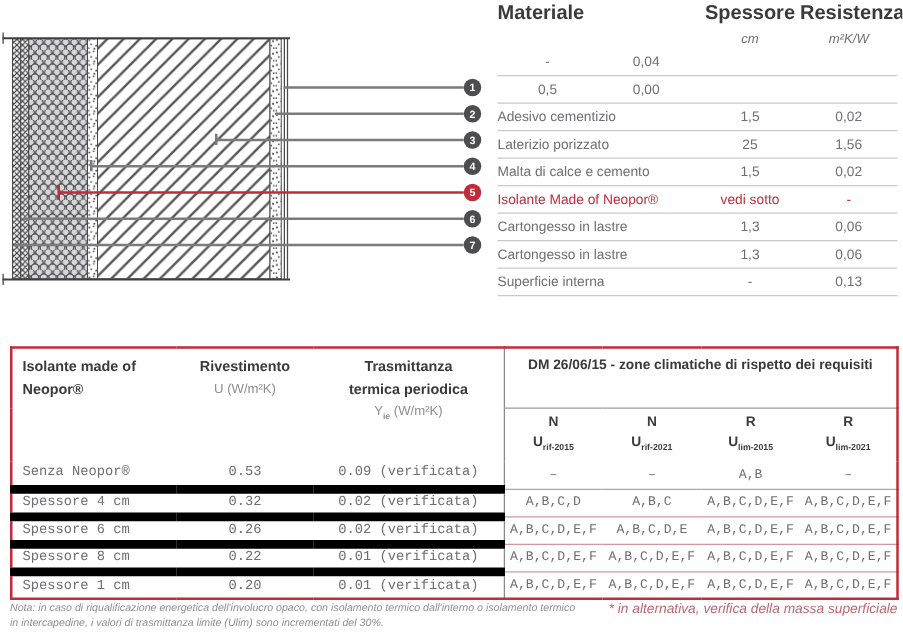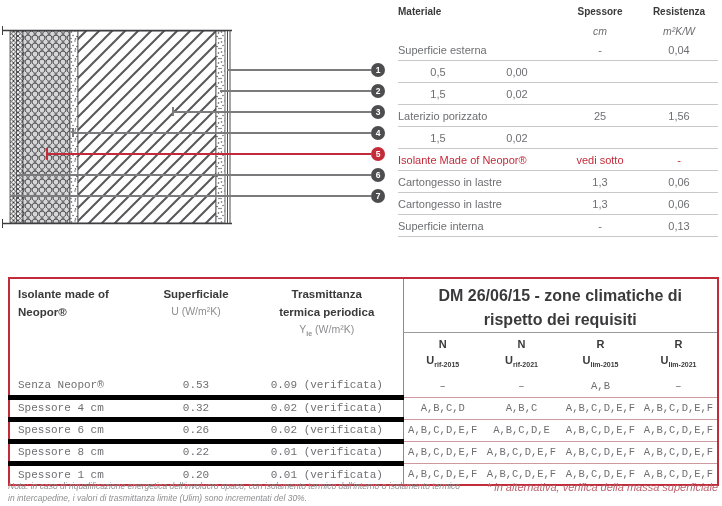--- a/index.html
+++ b/index.html
@@ -16,21 +16,21 @@
   .tick.red{background:#c22b3a;height:12px;}
   .badge{
     position:absolute;left:371px;width:14px;height:14px;border-radius:50%;
     background:#4d4d4f;color:#fff;font-size:8.5px;font-weight:bold;
     text-align:center;line-height:14px;
   }
   .badge.red{background:#c22b3a;}
   
   .mat-table{position:absolute;left:398px;top:0;width:320px;font-size:11px;}
   .mt-head,.mt-units,.mt-row{display:flex;align-items:center;}
-  .mt-head{height:22px;font-size:10px;font-weight:bold;color:#3a3a3c;}
+  .mt-head{height:22px;font-size:16px;font-weight:bold;color:#3a3a3c;}
   .mt-units{height:17px;font-size:10.5px;color:#6e6f72;font-style:italic;}
   .mt-row{height:21px;border-bottom:1px solid #c9c9cb;color:#6e6f72;}
   .c-mat{flex:1;text-align:left;}
   .c-sp{width:80px;text-align:center;}
   .c-re{width:78px;text-align:center;}
   .mt-row.hl{color:#c22b3a;}
   .mass-note{
     position:absolute;right:4px;top:234px;font-size:9px;font-style:italic;
     color:#8d8e90;text-align:right;
   }
@@ -44,33 +44,33 @@
   th.p-lbl{text-align:left;padding:7px 0 0 8px;}
   .lblwrap{display:inline-block;max-width:92px;font-weight:bold;color:#3a3a3c;font-size:11.5px;line-height:1.55;}
   th.p-u,th.p-yie{text-align:center;padding-top:7px;}
   .bold{display:block;font-weight:bold;color:#3a3a3c;font-size:11.5px;line-height:1.55;}
   .ywrap{display:inline-block;max-width:110px;}
   .subhdr{display:block;font-size:10.5px;color:#8d8e90;line-height:1.5;}
   th.p-grp{
     border-left:1px solid #8a8a8c;border-bottom:1px solid #9b9b9d;
     text-align:center;height:42px;padding:5px 8px 0 8px;
   }
-  th.p-grp span{display:block;font-weight:bold;color:#3a3a3c;font-size:16px;line-height:1.5;}
+  th.p-grp span{display:block;font-weight:bold;color:#3a3a3c;font-size:11px;line-height:1.5;}
   tr.zone-head th{height:38px;text-align:center;padding-top:4px;}
   tr.zone-head th.first{border-left:1px solid #8a8a8c;}
   .zl{display:block;font-weight:bold;color:#3a3a3c;font-size:11px;line-height:1.45;}
   .zu{display:block;font-weight:bold;color:#3a3a3c;font-size:11px;line-height:1.3;}
   .zu sub,.yiesub sub{font-size:7px;font-weight:bold;}
   .perf tbody tr{height:22px;}
   .perf tbody td{vertical-align:middle;font-family:Liberation Mono, monospace;}
   .perf tbody td.p-lbl{padding:0 0 0 8px;text-align:left;}
   .perf tbody td.p-u,.perf tbody td.p-yie{text-align:center;}
   .perf tbody td.p-zone{text-align:center;font-size:10.5px;}
   .perf tbody td.p-zone.first{border-left:1px solid #8a8a8c;}
-  .perf tbody tr:not(:first-child) td{border-top:5px solid #000000;}
+  .perf tbody tr:not(:first-child) td{border-top:7px solid #000000;}
   .perf tbody tr:not(:first-child) td.p-zone{border-top:1px solid #cf99a0;}
   .yiesub{display:block;font-size:10.5px;color:#8d8e90;line-height:1.5;}
   
   .note-left{
     position:absolute;left:8px;top:481px;width:458px;font-size:8.5px;
     font-style:italic;color:#8d8e90;line-height:1.4;
   }
   .note-right{
     position:absolute;right:4px;top:481px;font-size:11px;font-style:italic;
     color:#bb6570;text-align:right;
@@ -153,38 +153,39 @@
         <div class="c-mat">Materiale</div>
         <div class="c-sp">Spessore</div>
         <div class="c-re">Resistenza</div>
       </div>
       <div class="mt-units">
         <div class="c-mat"></div>
         <div class="c-sp">cm</div>
         <div class="c-re">m²K/W</div>
       </div>
       <div class="mt-row">
-        <div class="c-mat">Superficie esterna</div>
         <div class="c-sp">-</div>
         <div class="c-re">0,04</div>
       </div>
       <div class="mt-row">
         <div class="c-sp">0,5</div>
         <div class="c-re">0,00</div>
       </div>
       <div class="mt-row">
+        <div class="c-mat">Adesivo cementizio</div>
         <div class="c-sp">1,5</div>
         <div class="c-re">0,02</div>
       </div>
       <div class="mt-row">
         <div class="c-mat">Laterizio porizzato</div>
         <div class="c-sp">25</div>
         <div class="c-re">1,56</div>
       </div>
       <div class="mt-row">
+        <div class="c-mat">Malta di calce e cemento</div>
         <div class="c-sp">1,5</div>
         <div class="c-re">0,02</div>
       </div>
       <div class="mt-row hl">
         <div class="c-mat">Isolante Made of Neopor®</div>
         <div class="c-sp">vedi sotto</div>
         <div class="c-re">-</div>
       </div>
       <div class="mt-row">
         <div class="c-mat">Cartongesso in lastre</div>
@@ -214,21 +215,21 @@
         <col style="width:79px">
         <col style="width:79px">
         <col style="width:78px">
     </colgroup>
     <thead>
       <tr>
         <th class="p-lbl" rowspan="2">
           <span class="lblwrap">Isolante made of Neopor®</span>
         </th>
         <th class="p-u" rowspan="2">
-          <span class="bold">Superficiale</span>
+          <span class="bold">Rivestimento</span>
           <span class="subhdr">U (W/m²K)</span>
         </th>
         <th class="p-yie" rowspan="2">
           <span class="bold ywrap">Trasmittanza termica periodica</span>
           <span class="yiesub"><span>Y</span><sub>ie</sub><span> (W/m²K)</span></span>
         </th>
         <th class="p-grp" colspan="4">
           <span>DM 26/06/15 - zone climatiche di rispetto dei requisiti</span>
         </th>
       </tr>

